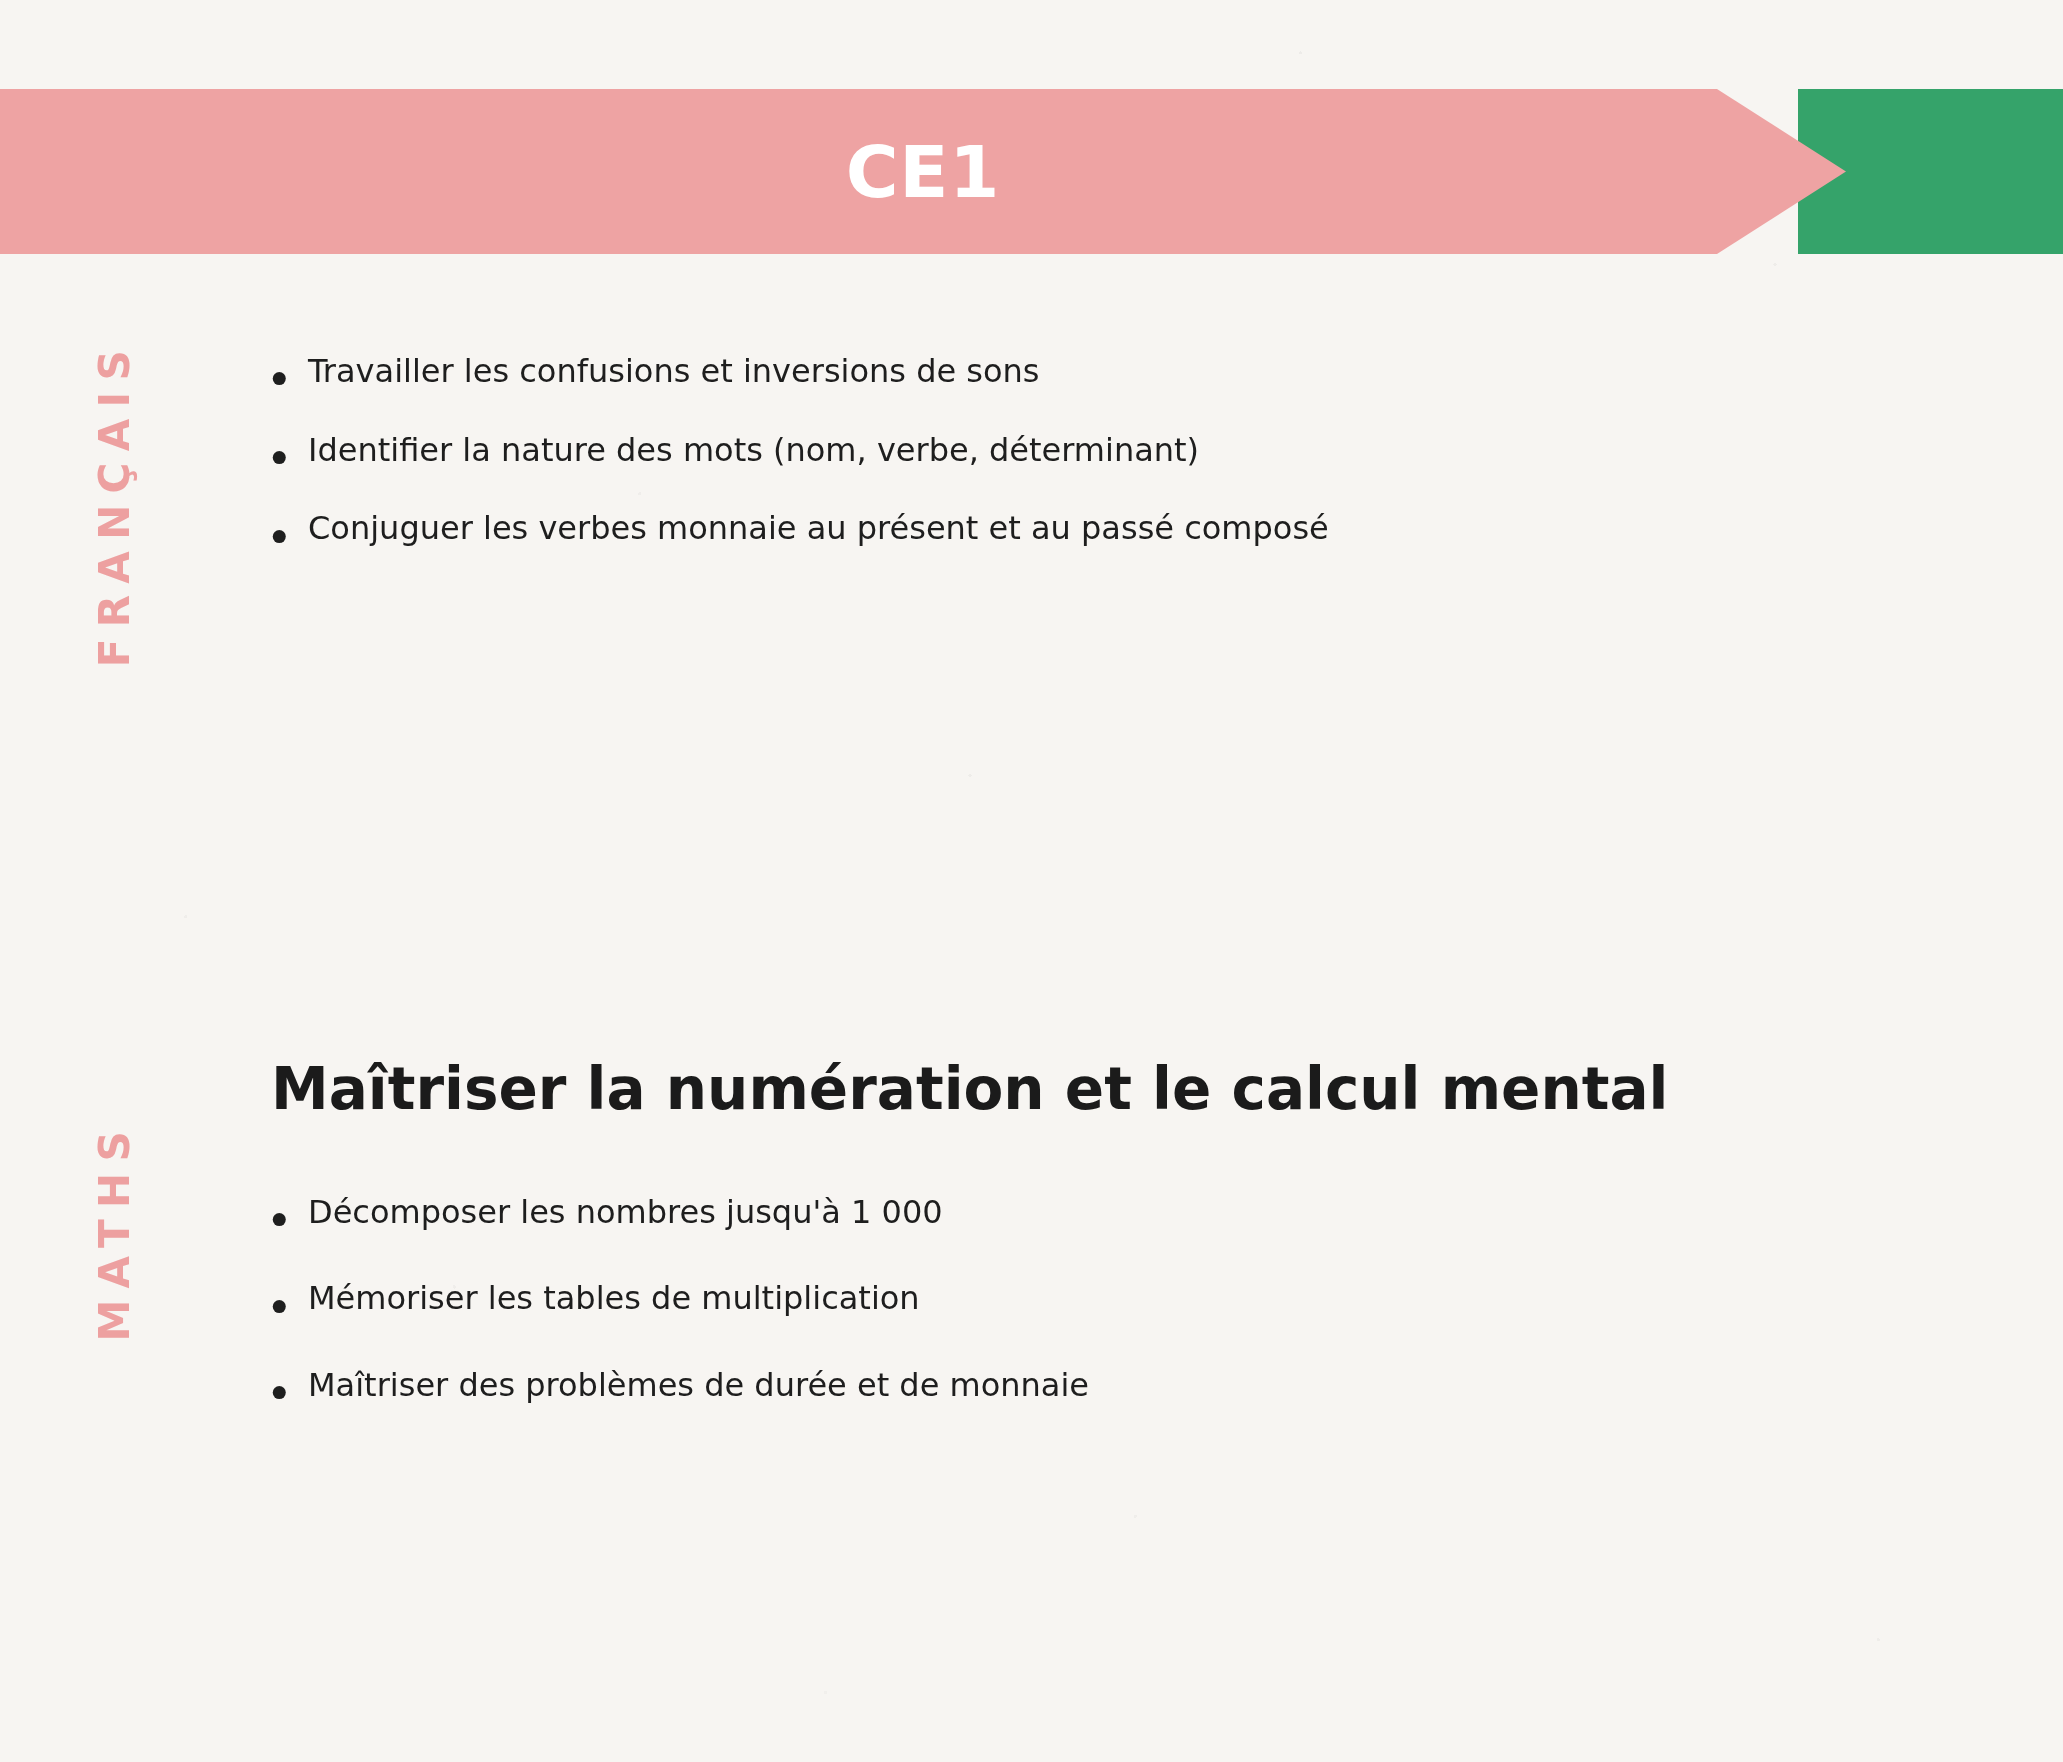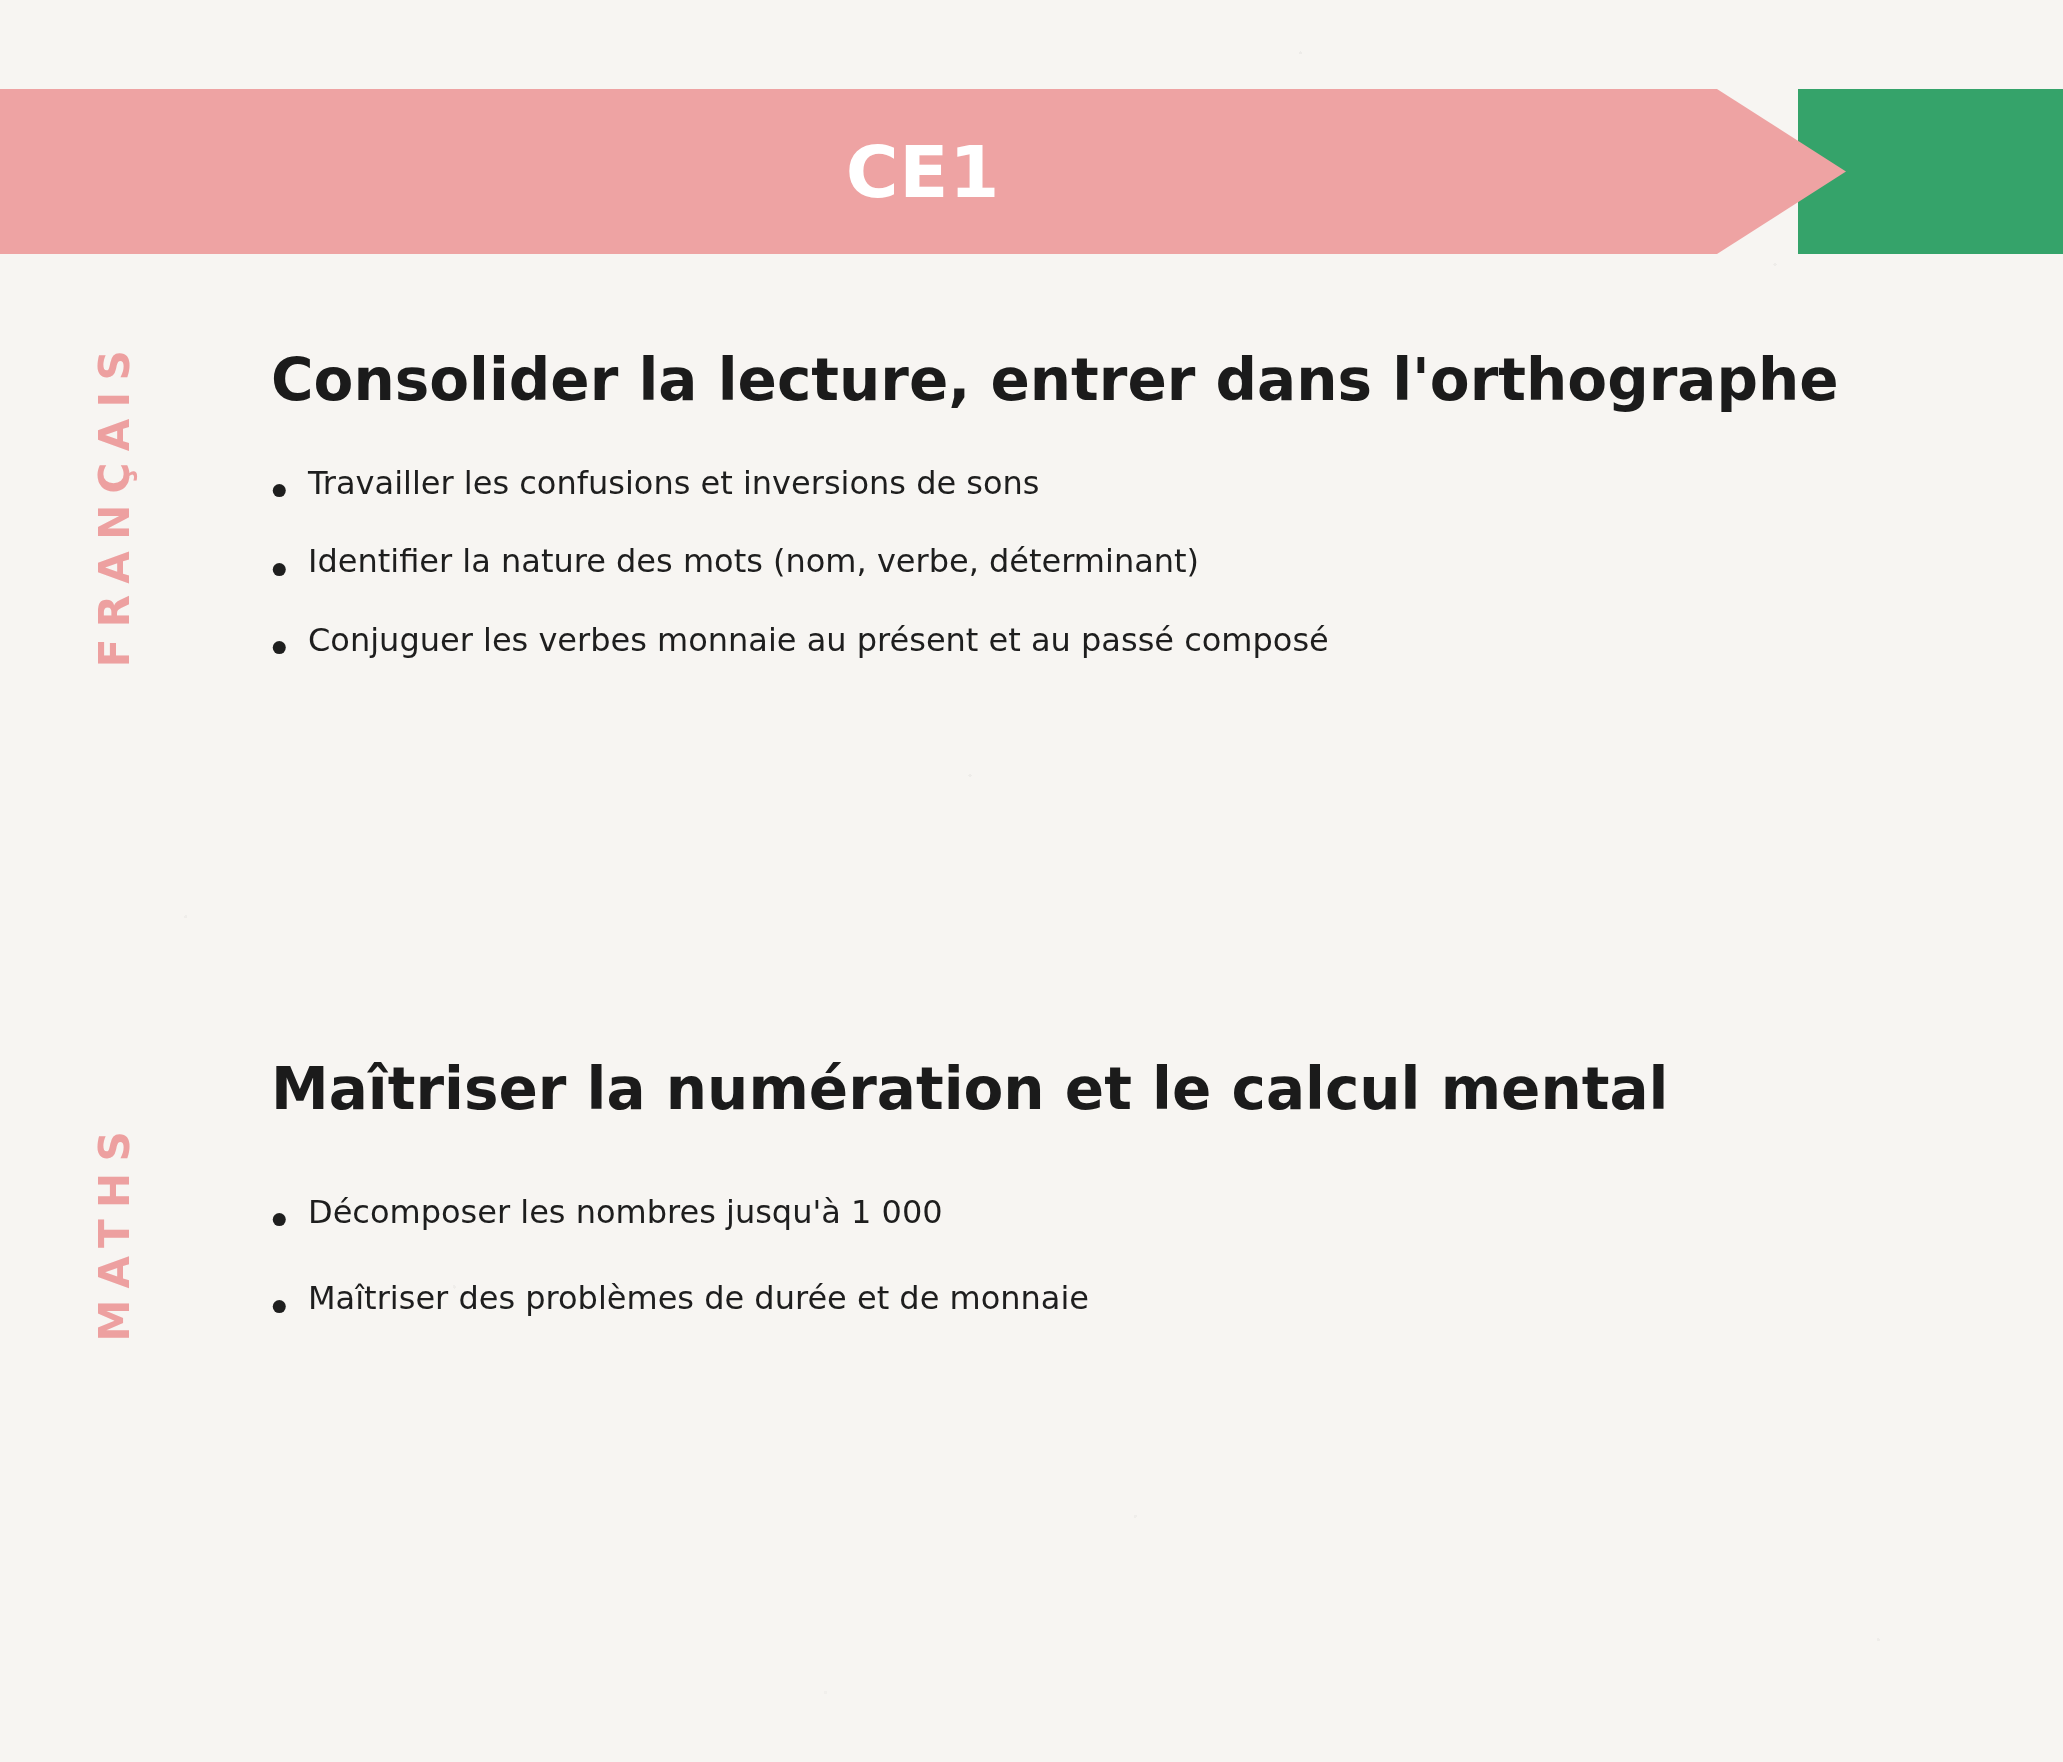--- a/index.html
+++ b/index.html
@@ -143,28 +143,28 @@
 <div class="banner">
   <div class="banner-green"></div>
   <div class="banner-pink"></div>
   <div class="banner-title">CE1</div>
 </div>
 
 <div class="vlabel vlabel-francais">FRANÇAIS</div>
 <div class="vlabel vlabel-maths">MATHS</div>
 
 <div class="section section-francais">
-  <h2 class="section-heading">Consolider la lecture, entrer dans l'orthographe</h2>
   <ul class="bullets">
     <li>Travailler les confusions et inversions de sons</li>
     <li>Identifier la nature des mots (nom, verbe, déterminant)</li>
     <li>Conjuguer les verbes monnaie au présent et au passé composé</li>
   </ul>
 </div>
 
 <div class="section section-maths">
   <h2 class="section-heading">Maîtriser la numération et le calcul mental</h2>
   <ul class="bullets">
     <li>Décomposer les nombres jusqu'à 1 000</li>
+    <li>Mémoriser les tables de multiplication</li>
     <li>Maîtriser des problèmes de durée et de monnaie</li>
   </ul>
 </div>
 
 
 </body></html>

